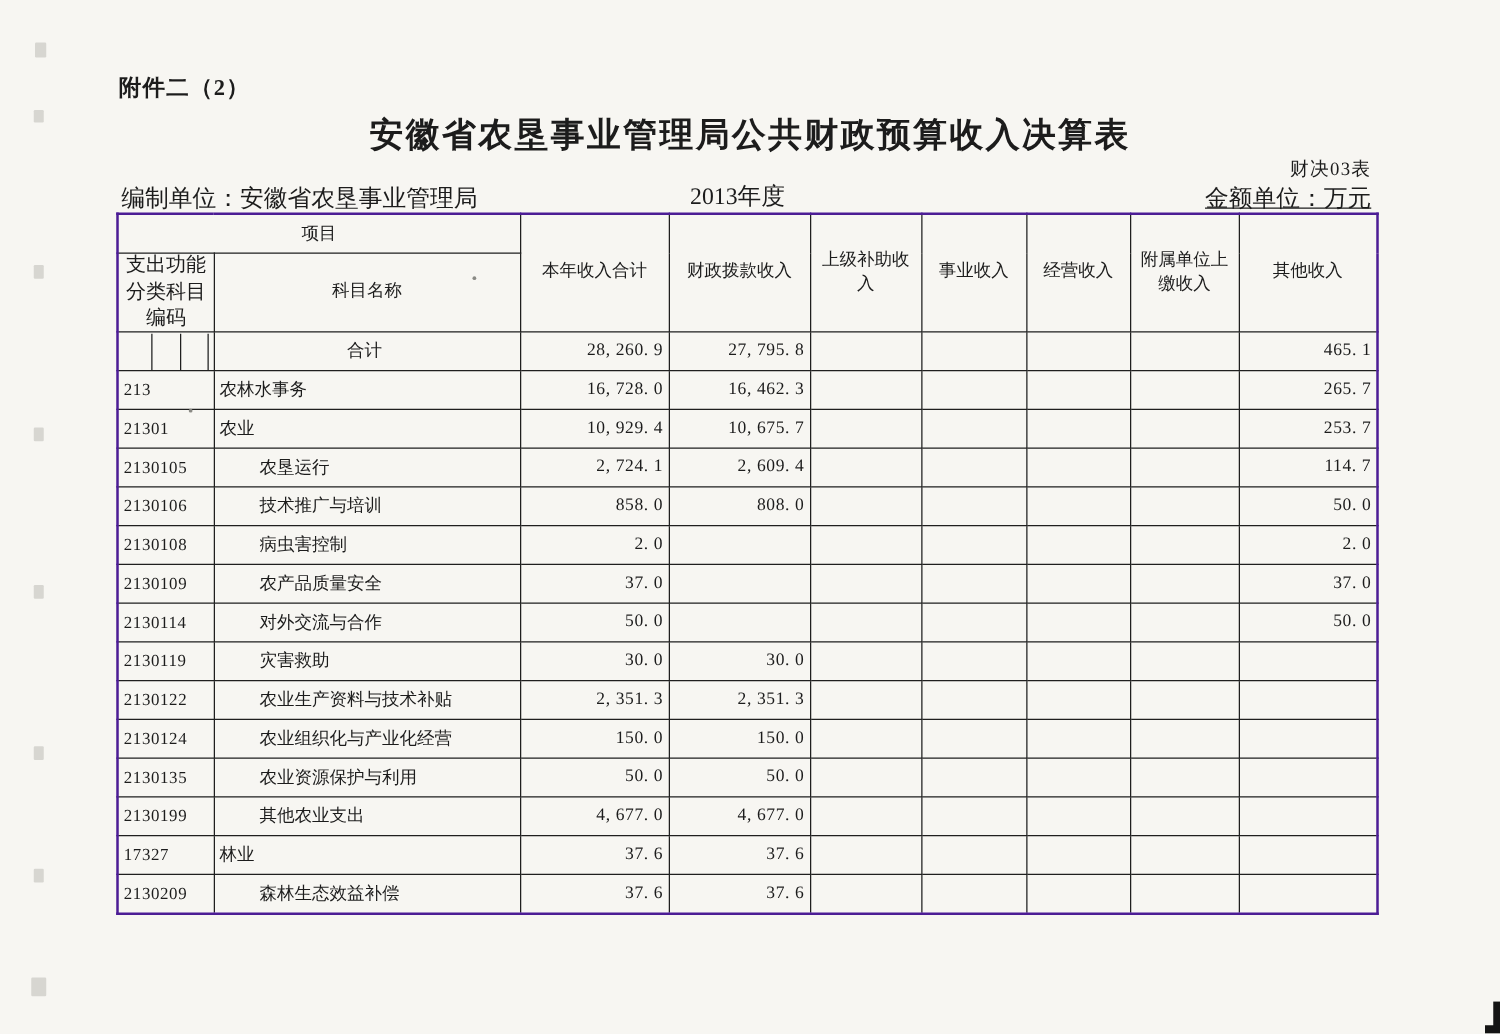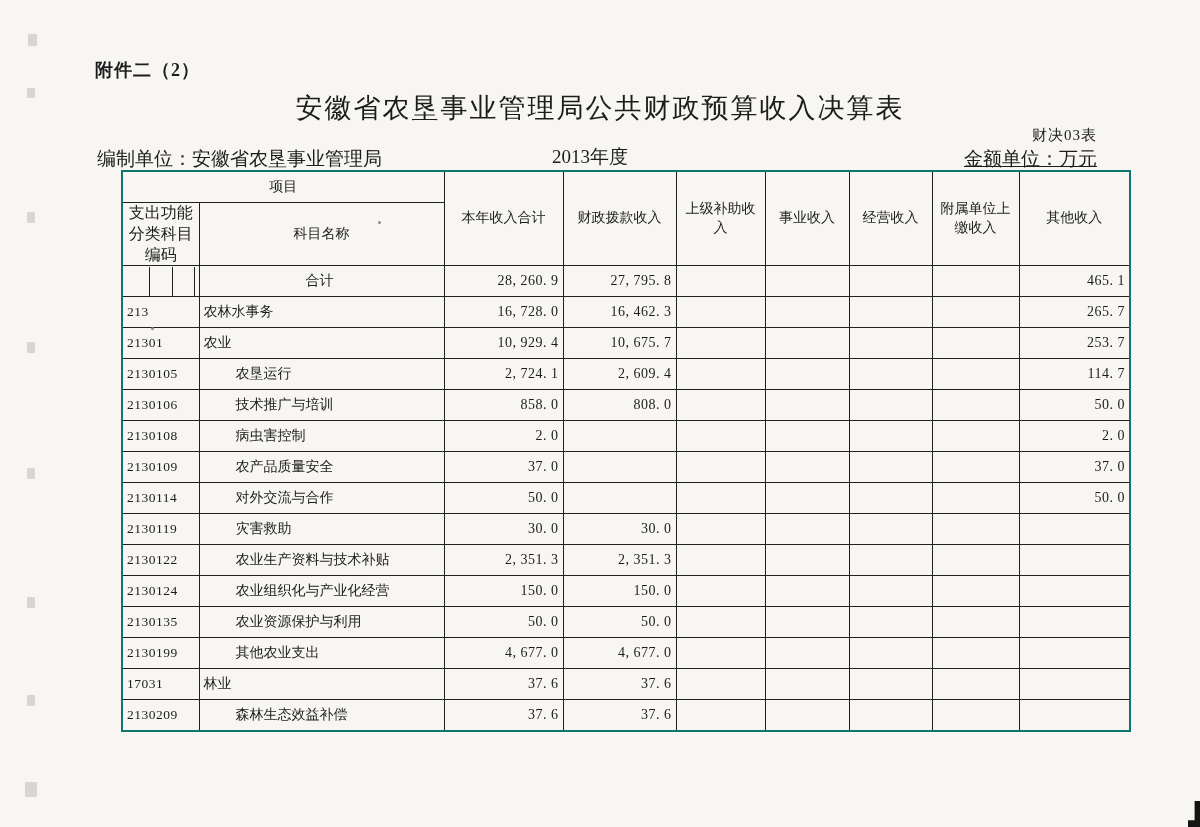--- a/index.html
+++ b/index.html
@@ -10,37 +10,36 @@
     font-family:"Liberation Serif","DejaVu Serif",serif;
   }
   .page{position:absolute;inset:0;}
 
   .attachment{
     position:absolute;left:95px;top:58px;
     font-size:18px;font-weight:600;letter-spacing:1px;
   }
   .doc-title{
     position:absolute;left:0;top:90px;width:1200px;
-    text-align:center;font-size:27px;font-weight:normal;letter-spacing:2px;
+    text-align:center;font-size:27px;font-weight:bold;letter-spacing:2px;
   }
   .form-code{
     position:absolute;right:103px;top:126px;
     font-size:15px;letter-spacing:1px;
   }
   .meta-row{position:absolute;left:0;top:146px;width:1200px;height:22px;font-size:19px;}
   .prepared{position:absolute;left:97px;top:0;}
   .year{position:absolute;left:552px;top:-2px;}
   .unit{position:absolute;right:103px;top:0;text-decoration:underline;}
 
   table.fin{
     position:absolute;left:93px;top:170px;
     width:1008px;table-layout:fixed;border-collapse:collapse;
-    border:2px solid #0f766e;
+    border:2px solid #4c1d95;
     font-size:14px;
-    margin-left:28px;
   }
   table.fin th, table.fin td{
     border:1px solid #1f1f1f;
     padding:0 4px;
     overflow:hidden;
     vertical-align:middle;
   }
   tr.h1 th{height:30px;font-weight:normal;text-align:center;}
   tr.h2 th{height:58px;font-weight:normal;text-align:center;line-height:1.3;}
   th.colhead{font-weight:normal;text-align:center;line-height:1.35;padding:0 5px;}
@@ -256,21 +255,21 @@
           <td class="name indent">其他农业支出</td>
           <td class="val">4, 677. 0</td>
           <td class="val">4, 677. 0</td>
           <td class="val"></td>
           <td class="val"></td>
           <td class="val"></td>
           <td class="val"></td>
           <td class="val"></td>
         </tr>
         <tr>
-          <td class="code">17031</td>
+          <td class="code">17327</td>
           <td class="name">林业</td>
           <td class="val">37. 6</td>
           <td class="val">37. 6</td>
           <td class="val"></td>
           <td class="val"></td>
           <td class="val"></td>
           <td class="val"></td>
           <td class="val"></td>
         </tr>
         <tr>

